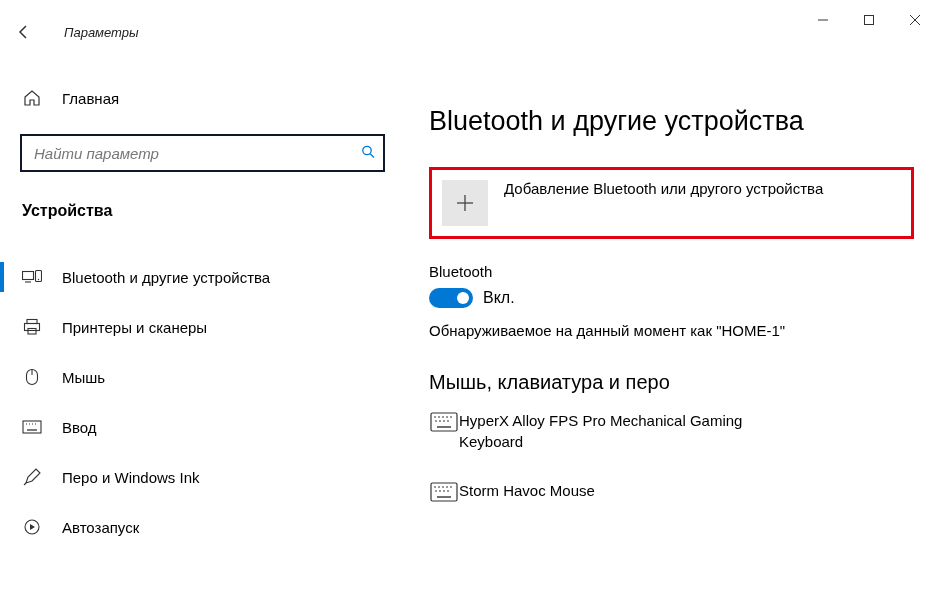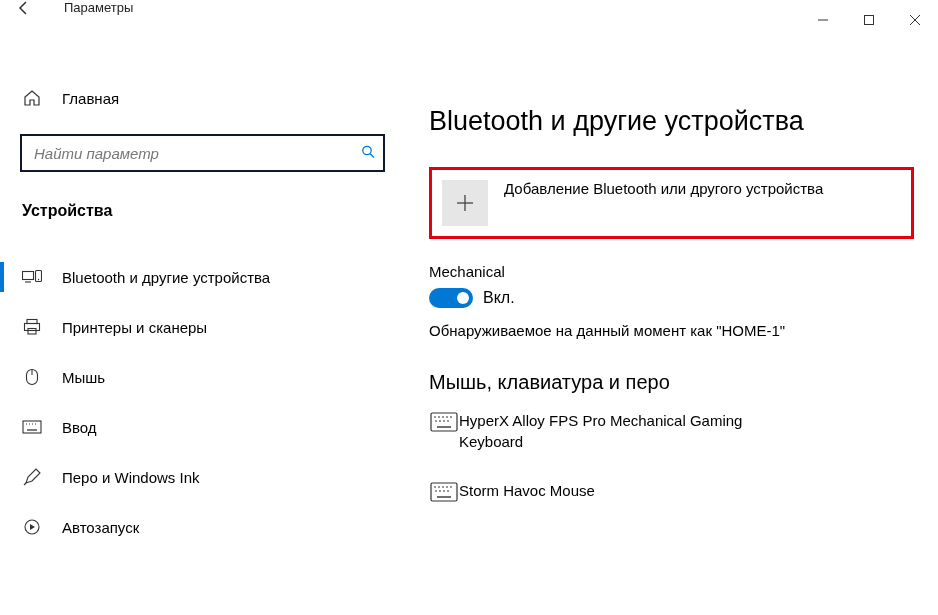--- a/index.html
+++ b/index.html
@@ -1,18 +1,18 @@
 <!DOCTYPE html>
 <html><head>
 <meta charset="utf-8">
 <style>
   * { box-sizing: border-box; margin: 0; padding: 0; }
   html, body { width: 938px; height: 615px; font-family: "Segoe UI", Arial, sans-serif; background: #fff; color: #000; overflow: hidden; }
   .window { width: 938px; height: 615px; display: flex; flex-direction: column; }
-  .titlebar { height: 40px; display: flex; align-items: flex-start; }
+  .titlebar { height: 40px; display: flex; align-items: flex-end; font-style: italic; }
   .titlebar .back { width: 48px; display:flex; align-items:center; justify-content:center; font-size:18px; color:#333; }
   .titlebar .title { font-size: 13px; color:#222; padding-left: 16px; }
   .titlebar .spacer { flex:1; }
   .titlebar .wc { width: 46px; height:40px; display:flex; align-items:center; justify-content:center; color:#333; }
   .body { flex:1; display:flex; overflow:hidden; }
   .sidebar { width: 405px; padding: 0 0 0 0; display:flex; flex-direction:column; }
   .home-row { display:flex; align-items:center; height:44px; padding-left:22px; margin-top:36px; gap:20px; font-size:15px; }
   .home-row .icon { width:20px; display:flex; align-items:center; justify-content:center; }
   .search-wrap { margin: 14px 20px 0 20px; position:relative; }
   .search { width: 100%; height: 38px; border: 2px solid #0f172a; background:#fff; font-size:15px; padding: 0 36px 0 12px; outline:none; color:#555; }
@@ -167,21 +167,21 @@
       <div class="add-box">
         <div class="plus">
           <svg width="20" height="20" viewBox="0 0 20 20">
               <line x1="10" y1="2" x2="10" y2="18" stroke="#444" stroke-width="1.3"></line>
               <line x1="2" y1="10" x2="18" y2="10" stroke="#444" stroke-width="1.3"></line>
             </svg>
         </div>
         <div class="label">Добавление Bluetooth или другого устройства</div>
       </div>
 
-      <div class="section-sub">Mechanical</div>
+      <div class="section-sub">Bluetooth</div>
       <div class="toggle-row">
         <div class="toggle"></div>
         <span>Вкл.</span>
       </div>
       <div class="status-text">Обнаруживаемое на данный момент как "HOME-1"</div>
 
       <div class="section-head">Мышь, клавиатура и перо</div>
 
       <div class="dev-row">
         <span class="kbd-icon">

